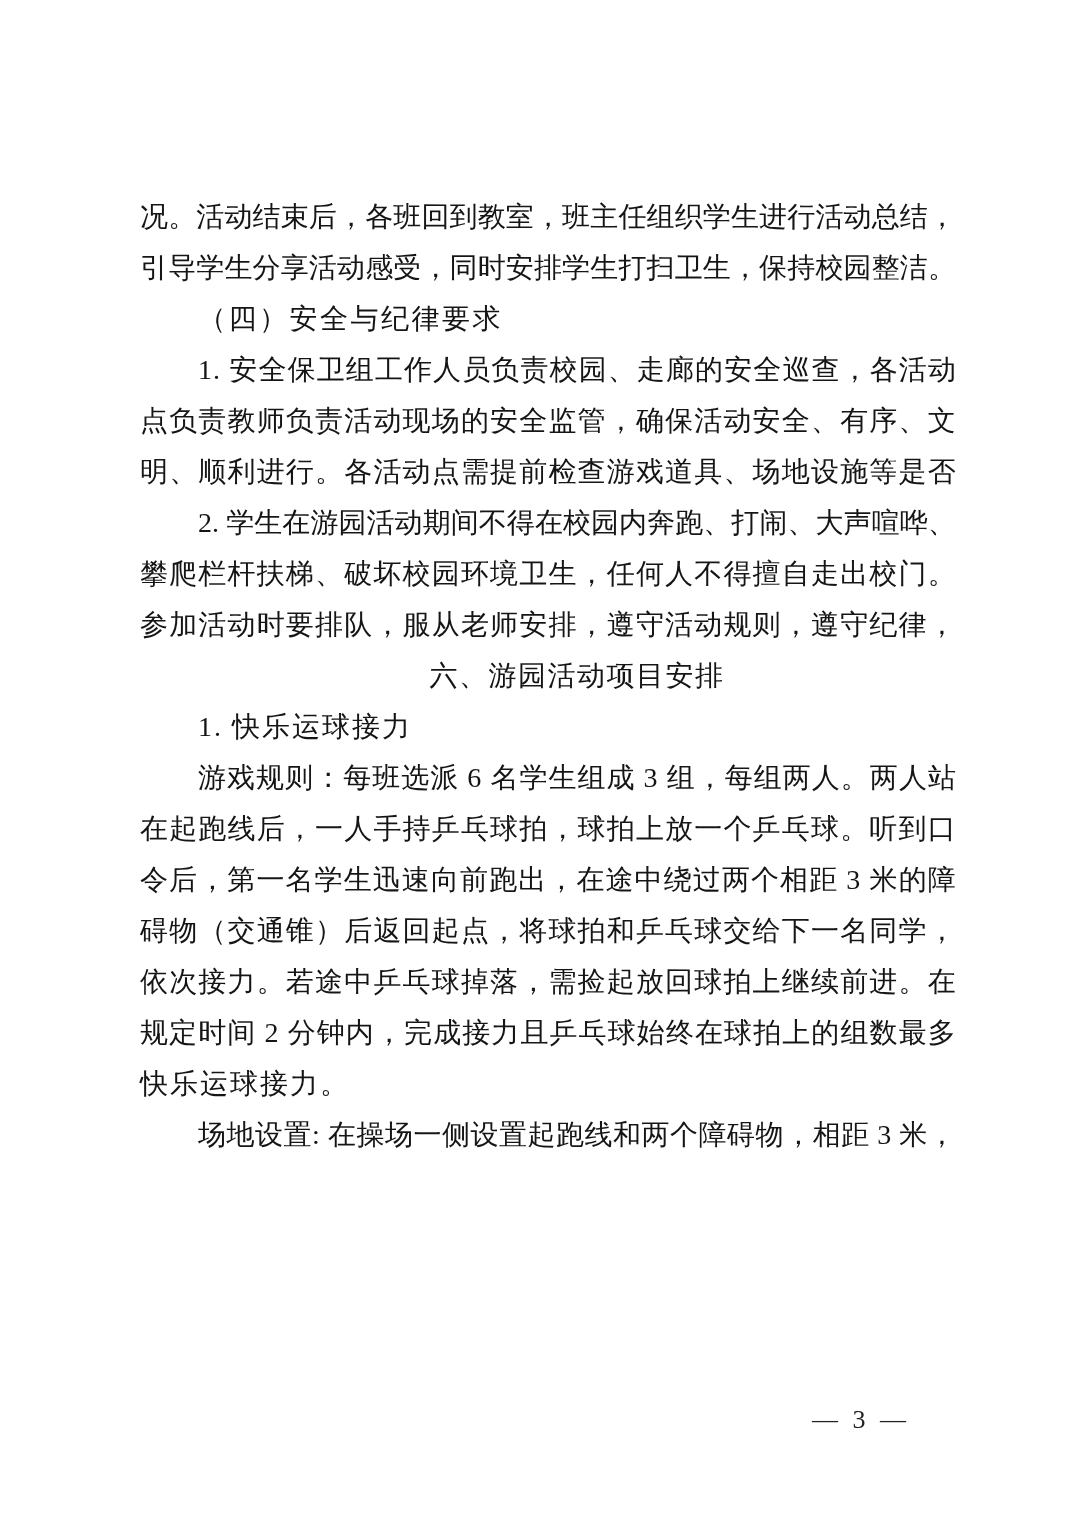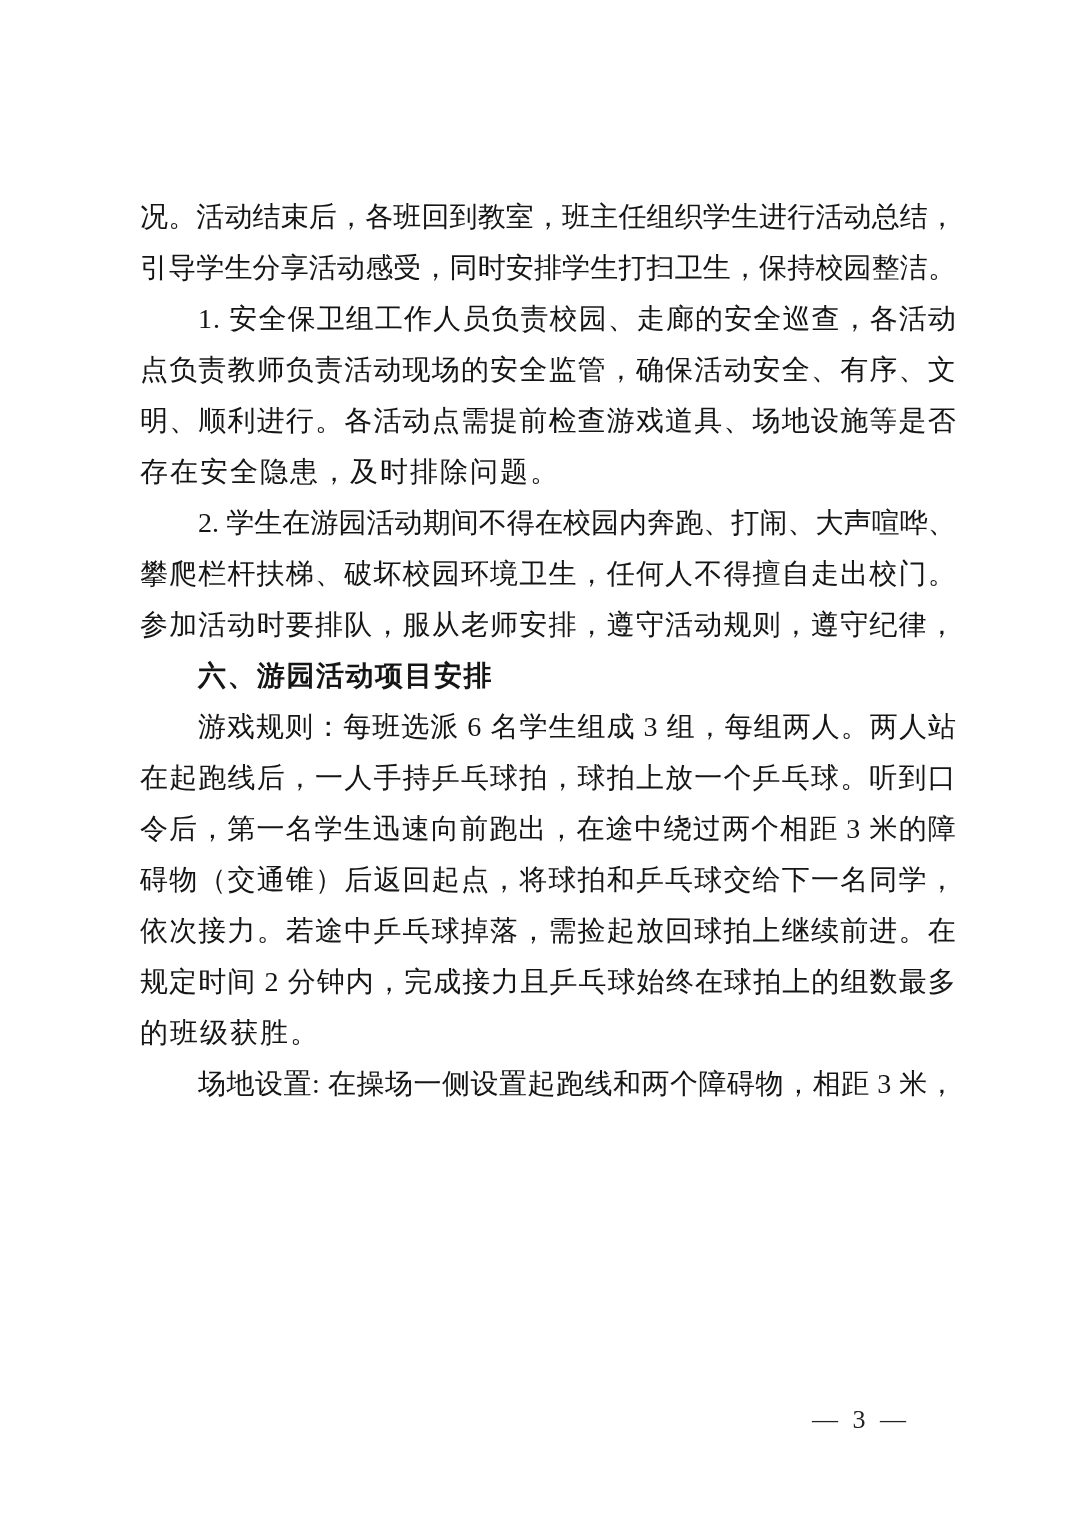--- a/index.html
+++ b/index.html
@@ -37,22 +37,23 @@
   }
   .line.justify span {
     white-space: pre;
     display: inline-block;
   }
   .line.indent {
     padding-left: 58px;
   }
   .line.heading {
     font-family: "Liberation Sans", "DejaVu Sans", sans-serif;
-    font-weight: bold;
+    font-weight: normal;
     letter-spacing: 1.5px;
+    text-align: center;
   }
   .line.kaiti {
     letter-spacing: 2.5px;
   }
   .page-number {
     position: absolute;
     top: 1398px;
     right: 170px;
     height: 44px;
     line-height: 44px;
@@ -61,31 +62,32 @@
     color: #222222;
   }
 </style>
 </head>
 <body>
 
 <div class="page">
   <div class="content">
       <div class="line body justify"><span>况</span><span>。</span><span>活</span><span>动</span><span>结</span><span>束</span><span>后</span><span>，</span><span>各</span><span>班</span><span>回</span><span>到</span><span>教</span><span>室</span><span>，</span><span>班</span><span>主</span><span>任</span><span>组</span><span>织</span><span>学</span><span>生</span><span>进</span><span>行</span><span>活</span><span>动</span><span>总</span><span>结</span><span>，</span></div>
       <div class="line body justify"><span>引</span><span>导</span><span>学</span><span>生</span><span>分</span><span>享</span><span>活</span><span>动</span><span>感</span><span>受</span><span>，</span><span>同</span><span>时</span><span>安</span><span>排</span><span>学</span><span>生</span><span>打</span><span>扫</span><span>卫</span><span>生</span><span>，</span><span>保</span><span>持</span><span>校</span><span>园</span><span>整</span><span>洁</span><span>。</span></div>
+      <div class="line kaiti indent">（四）安全与纪律要求</div>
       <div class="line body justify indent"><span>1</span><span>.</span><span> </span><span>安</span><span>全</span><span>保</span><span>卫</span><span>组</span><span>工</span><span>作</span><span>人</span><span>员</span><span>负</span><span>责</span><span>校</span><span>园</span><span>、</span><span>走</span><span>廊</span><span>的</span><span>安</span><span>全</span><span>巡</span><span>查</span><span>，</span><span>各</span><span>活</span><span>动</span></div>
       <div class="line body justify"><span>点</span><span>负</span><span>责</span><span>教</span><span>师</span><span>负</span><span>责</span><span>活</span><span>动</span><span>现</span><span>场</span><span>的</span><span>安</span><span>全</span><span>监</span><span>管</span><span>，</span><span>确</span><span>保</span><span>活</span><span>动</span><span>安</span><span>全</span><span>、</span><span>有</span><span>序</span><span>、</span><span>文</span></div>
       <div class="line body justify"><span>明</span><span>、</span><span>顺</span><span>利</span><span>进</span><span>行</span><span>。</span><span>各</span><span>活</span><span>动</span><span>点</span><span>需</span><span>提</span><span>前</span><span>检</span><span>查</span><span>游</span><span>戏</span><span>道</span><span>具</span><span>、</span><span>场</span><span>地</span><span>设</span><span>施</span><span>等</span><span>是</span><span>否</span></div>
-      <div class="line body">存在安全隐患，及时排除问题。</div>
       <div class="line body justify indent"><span>2</span><span>.</span><span> </span><span>学</span><span>生</span><span>在</span><span>游</span><span>园</span><span>活</span><span>动</span><span>期</span><span>间</span><span>不</span><span>得</span><span>在</span><span>校</span><span>园</span><span>内</span><span>奔</span><span>跑</span><span>、</span><span>打</span><span>闹</span><span>、</span><span>大</span><span>声</span><span>喧</span><span>哗</span><span>、</span></div>
       <div class="line body justify"><span>攀</span><span>爬</span><span>栏</span><span>杆</span><span>扶</span><span>梯</span><span>、</span><span>破</span><span>坏</span><span>校</span><span>园</span><span>环</span><span>境</span><span>卫</span><span>生</span><span>，</span><span>任</span><span>何</span><span>人</span><span>不</span><span>得</span><span>擅</span><span>自</span><span>走</span><span>出</span><span>校</span><span>门</span><span>。</span></div>
       <div class="line body justify"><span>参</span><span>加</span><span>活</span><span>动</span><span>时</span><span>要</span><span>排</span><span>队</span><span>，</span><span>服</span><span>从</span><span>老</span><span>师</span><span>安</span><span>排</span><span>，</span><span>遵</span><span>守</span><span>活</span><span>动</span><span>规</span><span>则</span><span>，</span><span>遵</span><span>守</span><span>纪</span><span>律</span><span>，</span></div>
       <div class="line heading indent">六、游园活动项目安排</div>
+      <div class="line body indent">1. 快乐运球接力</div>
       <div class="line body justify indent"><span>游</span><span>戏</span><span>规</span><span>则</span><span>：</span><span>每</span><span>班</span><span>选</span><span>派</span><span> </span><span>6</span><span> </span><span>名</span><span>学</span><span>生</span><span>组</span><span>成</span><span> </span><span>3</span><span> </span><span>组</span><span>，</span><span>每</span><span>组</span><span>两</span><span>人</span><span>。</span><span>两</span><span>人</span><span>站</span></div>
       <div class="line body justify"><span>在</span><span>起</span><span>跑</span><span>线</span><span>后</span><span>，</span><span>一</span><span>人</span><span>手</span><span>持</span><span>乒</span><span>乓</span><span>球</span><span>拍</span><span>，</span><span>球</span><span>拍</span><span>上</span><span>放</span><span>一</span><span>个</span><span>乒</span><span>乓</span><span>球</span><span>。</span><span>听</span><span>到</span><span>口</span></div>
       <div class="line body justify"><span>令</span><span>后</span><span>，</span><span>第</span><span>一</span><span>名</span><span>学</span><span>生</span><span>迅</span><span>速</span><span>向</span><span>前</span><span>跑</span><span>出</span><span>，</span><span>在</span><span>途</span><span>中</span><span>绕</span><span>过</span><span>两</span><span>个</span><span>相</span><span>距</span><span> </span><span>3</span><span> </span><span>米</span><span>的</span><span>障</span></div>
       <div class="line body justify"><span>碍</span><span>物</span><span>（</span><span>交</span><span>通</span><span>锥</span><span>）</span><span>后</span><span>返</span><span>回</span><span>起</span><span>点</span><span>，</span><span>将</span><span>球</span><span>拍</span><span>和</span><span>乒</span><span>乓</span><span>球</span><span>交</span><span>给</span><span>下</span><span>一</span><span>名</span><span>同</span><span>学</span><span>，</span></div>
       <div class="line body justify"><span>依</span><span>次</span><span>接</span><span>力</span><span>。</span><span>若</span><span>途</span><span>中</span><span>乒</span><span>乓</span><span>球</span><span>掉</span><span>落</span><span>，</span><span>需</span><span>捡</span><span>起</span><span>放</span><span>回</span><span>球</span><span>拍</span><span>上</span><span>继</span><span>续</span><span>前</span><span>进</span><span>。</span><span>在</span></div>
       <div class="line body justify"><span>规</span><span>定</span><span>时</span><span>间</span><span> </span><span>2</span><span> </span><span>分</span><span>钟</span><span>内</span><span>，</span><span>完</span><span>成</span><span>接</span><span>力</span><span>且</span><span>乒</span><span>乓</span><span>球</span><span>始</span><span>终</span><span>在</span><span>球</span><span>拍</span><span>上</span><span>的</span><span>组</span><span>数</span><span>最</span><span>多</span></div>
-      <div class="line body">的班级获胜。</div>
+      <div class="line body">快乐运球接力。</div>
       <div class="line body justify indent"><span>场</span><span>地</span><span>设</span><span>置</span><span>:</span><span> </span><span>在</span><span>操</span><span>场</span><span>一</span><span>侧</span><span>设</span><span>置</span><span>起</span><span>跑</span><span>线</span><span>和</span><span>两</span><span>个</span><span>障</span><span>碍</span><span>物</span><span>，</span><span>相</span><span>距</span><span> </span><span>3</span><span> </span><span>米</span><span>，</span></div>
     </div>
   <div class="page-number">— 3 —</div>
 </div>
 
 </body></html>

